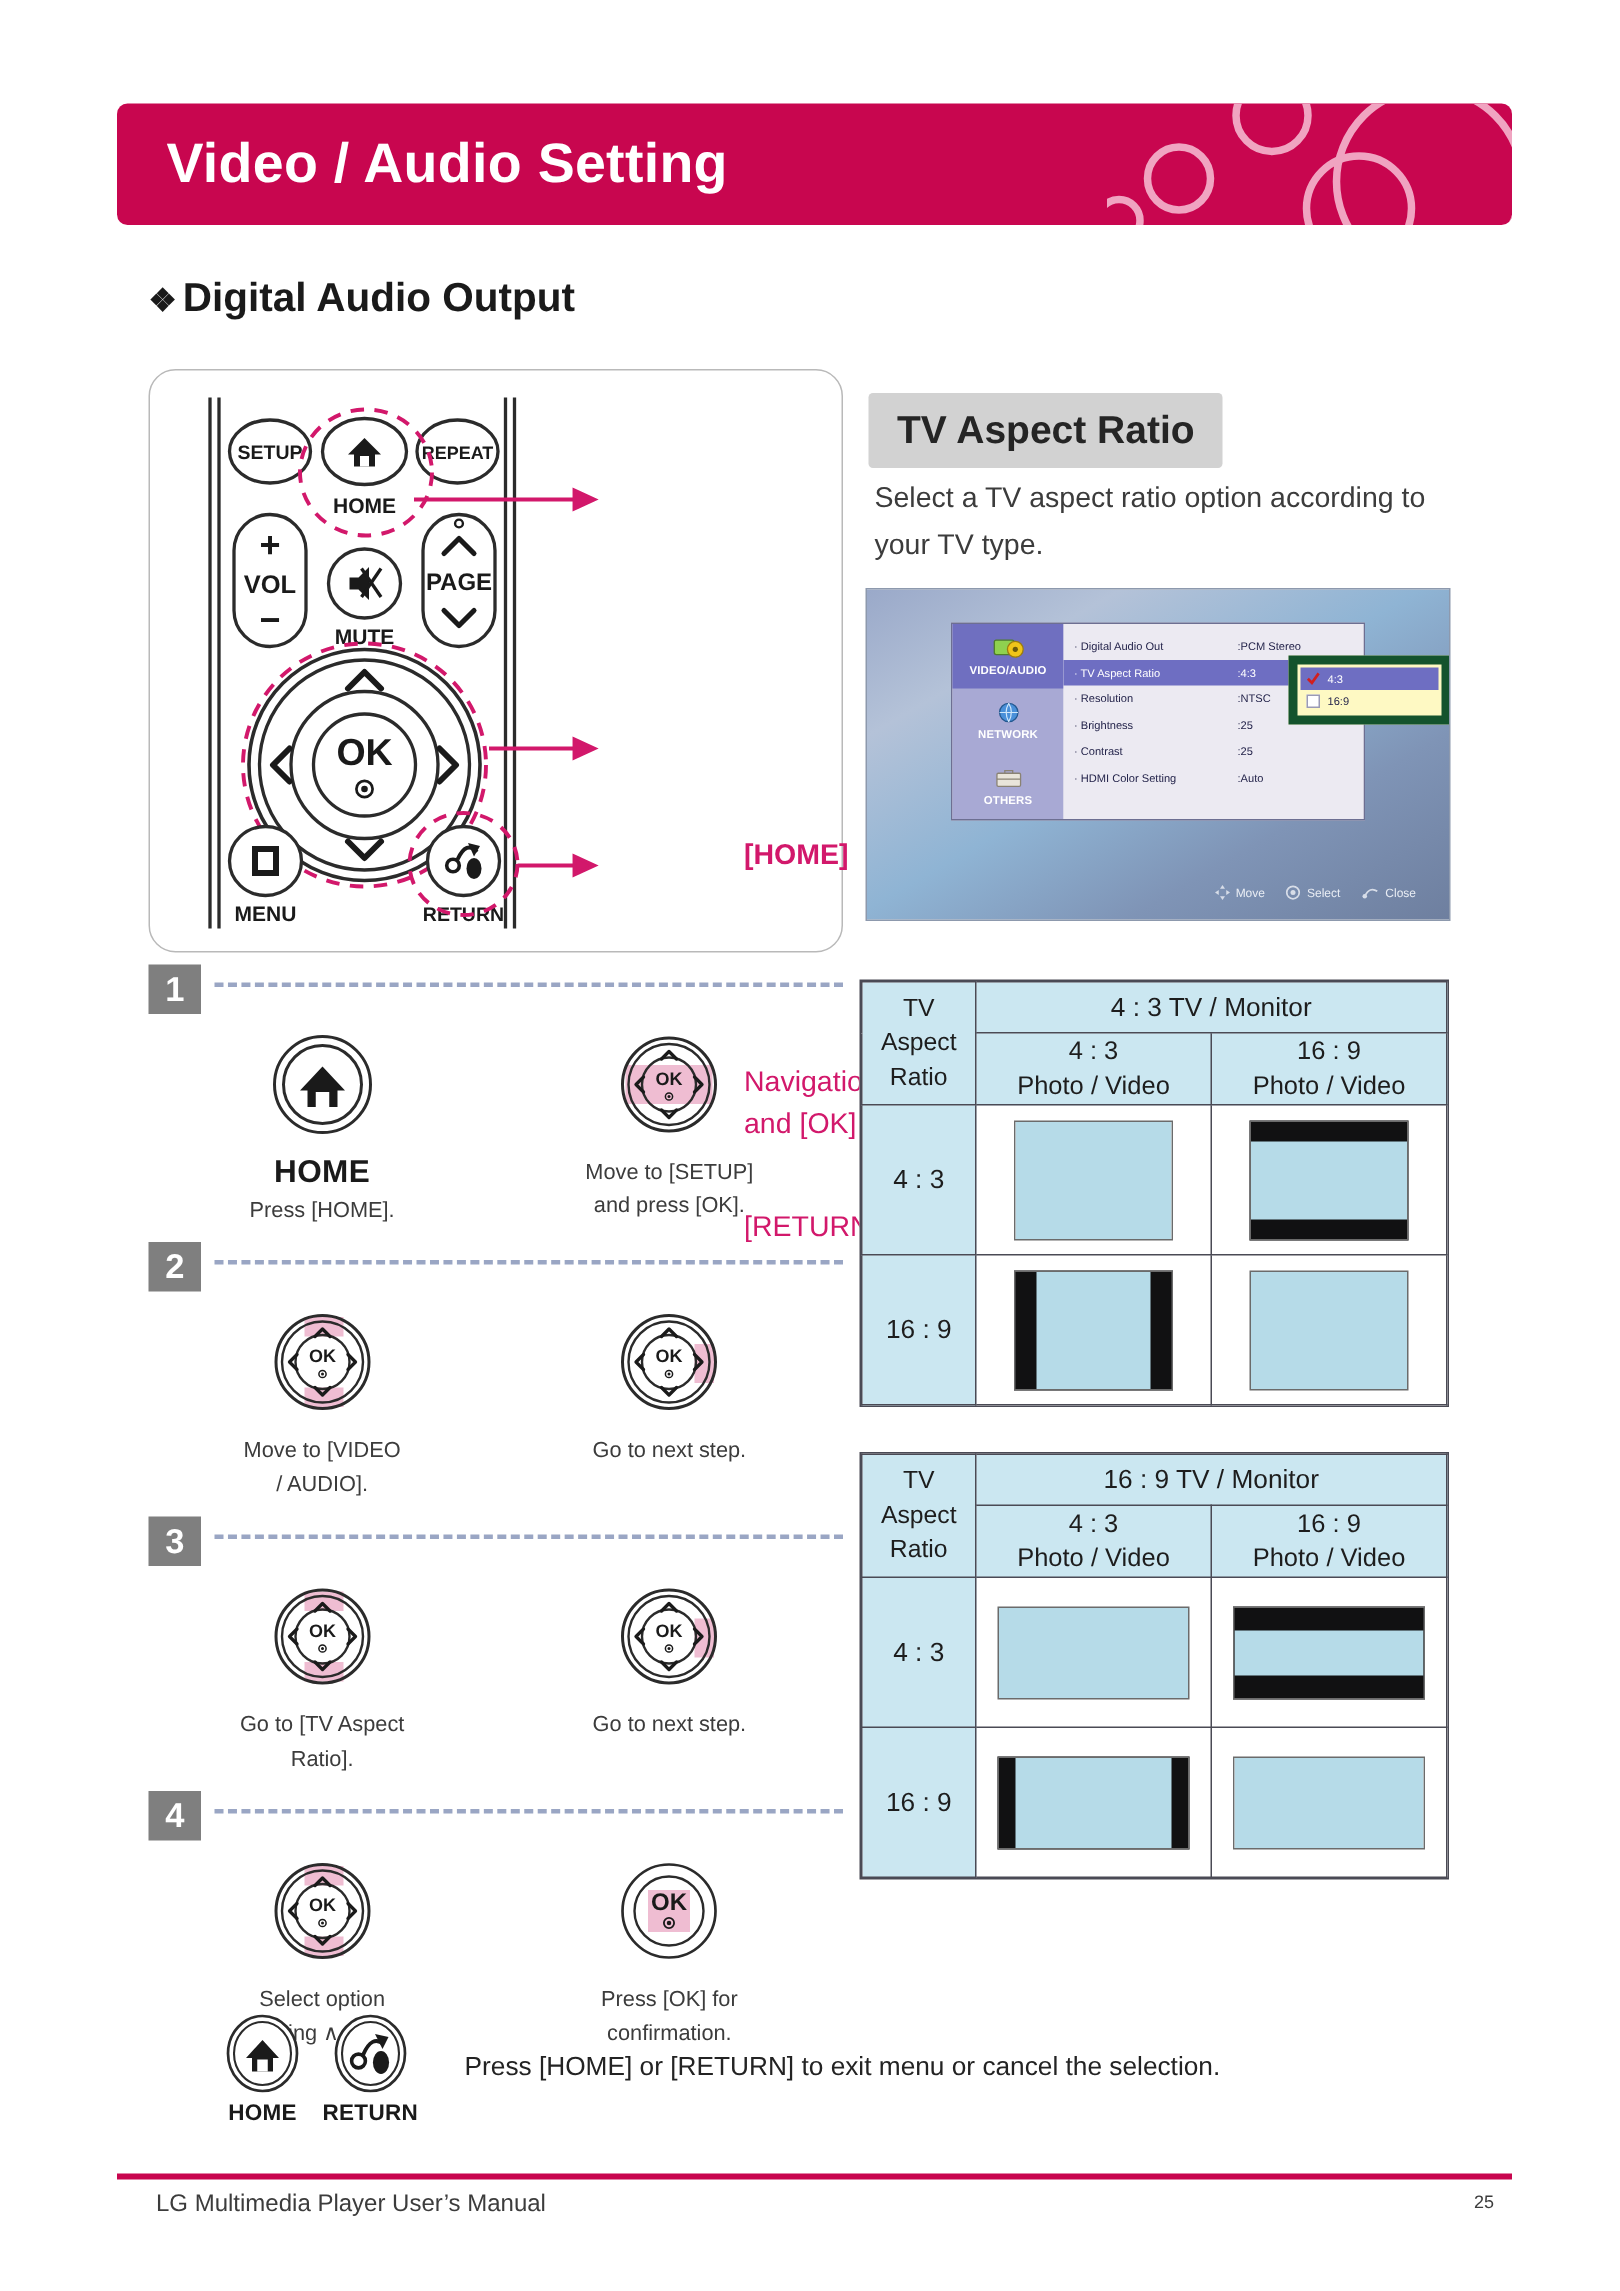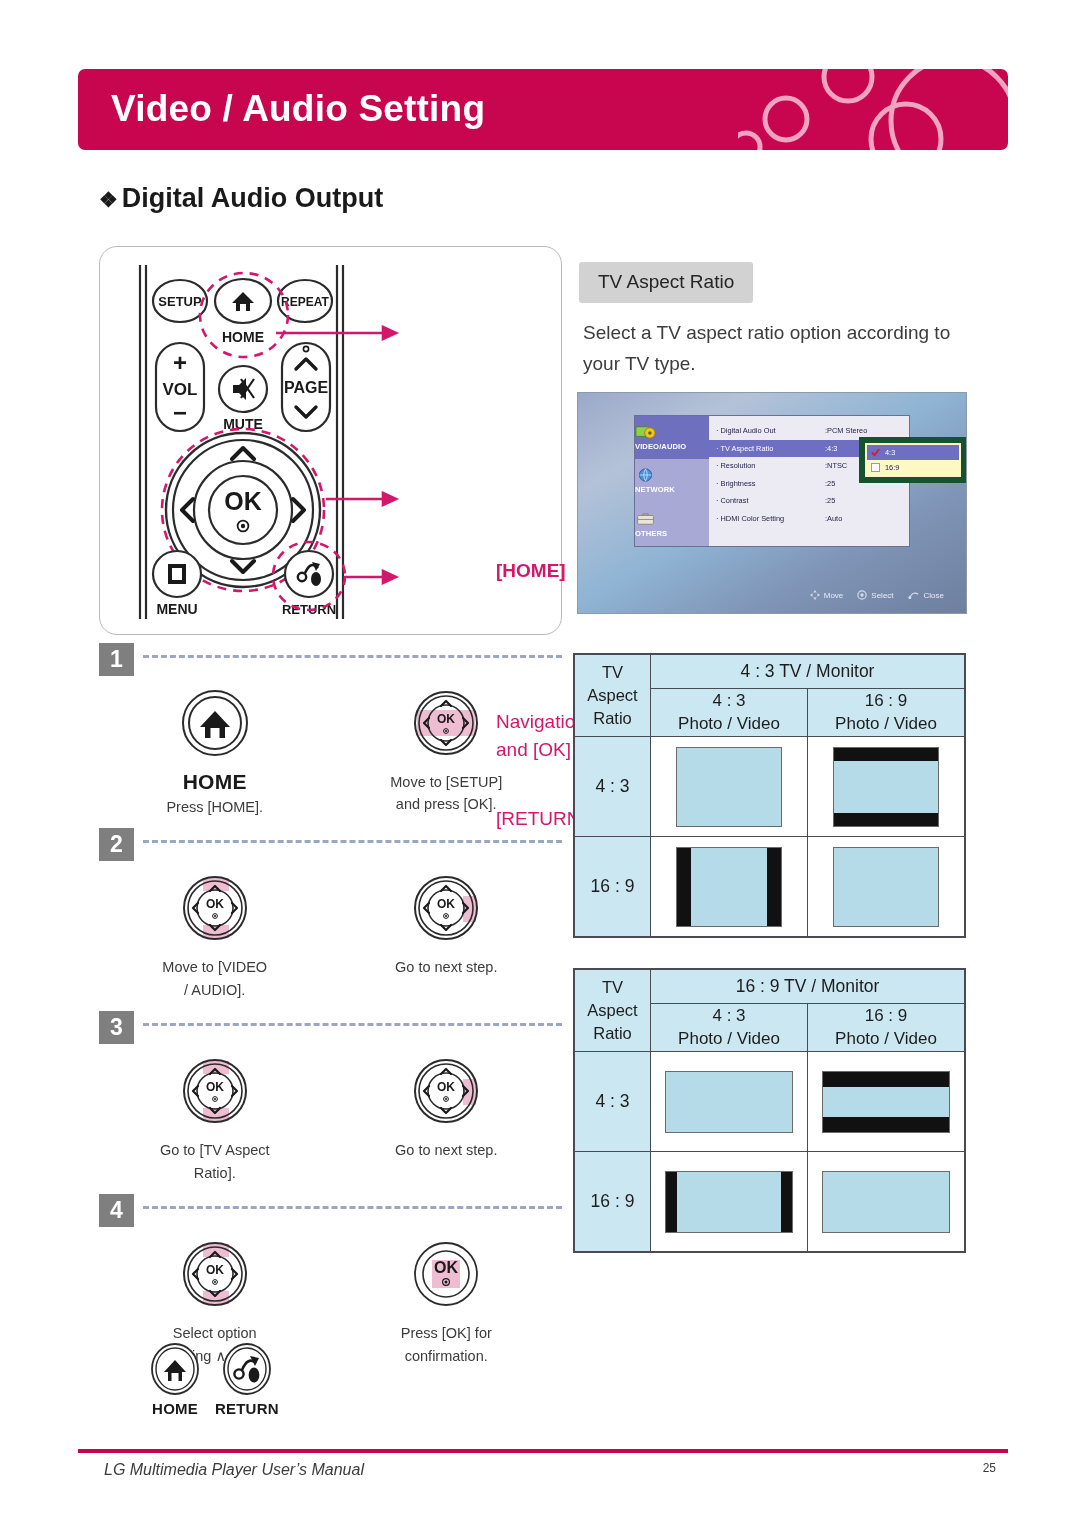--- a/index.html
+++ b/index.html
@@ -79,21 +79,21 @@
   }
   .home-label { font-size: 21px; font-weight: bold; color: #1a1a1a; margin-top: 1px; letter-spacing:0.3px;}
 
   
   .tag-box {
     position: absolute; left: 579px; top: 262px;
     background: #d2d2d2;
     padding: 9px 19px 10px 19px;
     border-radius: 3px;
   }
-  .tag-box span { font-size: 19px; font-weight: normal; color: #252525; white-space: nowrap; }
+  .tag-box span { font-size: 26px; font-weight: bold; color: #252525; white-space: nowrap; }
   .right-desc {
     position: absolute; left: 583px; top: 318px;
     width: 400px;
     font-size: 19px; color: #3c3c3c; line-height: 1.62;
   }
 
   
   .osd {
     position: absolute; left: 577px; top: 392px;
     width: 390px; height: 222px;
@@ -101,21 +101,21 @@
     border: 1px solid #8d99ad;
     overflow: hidden;
   }
   .osd-panel {
     position: absolute; left: 56px; top: 22px; width: 276px; height: 132px;
     background: #e4e4ec; border: 1px solid #6d6f92;
     display: flex;
   }
   .osd-side { width: 74px; background: #a8a9d4; position: relative; }
   .osd-side-item {
-    height: 33.3%; display:flex; flex-direction:column; align-items:flex-start; justify-content:center;
+    height: 33.3%; display:flex; flex-direction:column; align-items:center; justify-content:center;
     color:#ffffff; font-size: 7.6px; font-weight: bold; letter-spacing: 0.1px;
   }
   .osd-side-item.active { background: #6f6fc0; }
   .osd-ic { width: 21px; height: 16px; margin-bottom: 2px; }
   .osd-main { flex: 1; background: #eceaf2; padding: 6px 0 0 0; position: relative; }
   .osd-row {
     display: flex; align-items: center; height: 17.5px; padding: 0 6px 0 7px;
     font-size: 7.4px; color: #23234a;
   }
   .osd-row.active { background: #6e6ec2; color: #ffffff; }
@@ -169,21 +169,21 @@
   .note { position: absolute; left: 148px; top: 1341px; display: flex; align-items: flex-start; }
   .note-btn { display: flex; flex-direction: column; align-items: center; margin-right: 13px; }
   .note-btn .lbl { font-size: 15px; font-weight: bold; color: #1a1a1a; margin-top: 3px; letter-spacing: .2px;}
   .note-text { font-size: 17.5px; color: #232323; margin-left: 18px; margin-top: 26px; white-space: nowrap; }
 
   
   .foot-rule {
     position: absolute; left: 78px; top: 1449px; width: 930px; height: 4px;
     background: #c8064f;
   }
-  .foot-left { position: absolute; left: 104px; top: 1461px; font-size: 16px; color: #3c3c3c; font-style: italic; }
+  .foot-left { position: absolute; left: 104px; top: 1461px; font-size: 16px; color: #3c3c3c; }
   .foot-right { position: absolute; right: 84px; top: 1461px; font-size: 12px; color: #3c3c3c; }
 </style>
 </head>
 <body>
 
 <div class="page">
 
   <div class="banner">
     <div class="banner-deco">
       <svg width="270" height="81" viewBox="0 0 270 81">
@@ -709,19 +709,20 @@
         <ellipse cx="27" cy="28" rx="19" ry="21" fill="#fff" stroke="#2b2b2b" stroke-width="1.4"></ellipse>
         <g transform="translate(27,29)">
           <circle cx="-8" cy="4" r="4.6" fill="none" stroke="#1a1a1a" stroke-width="2.4"></circle>
           <path d="M -5 0 Q 1 -14 9 -7" fill="none" stroke="#1a1a1a" stroke-width="2.6"></path>
           <path d="M 3 -14 L 12 -12 L 8 -4 Z" fill="#1a1a1a"></path>
           <ellipse cx="7" cy="5" rx="5.4" ry="7.6" fill="#1a1a1a"></ellipse>
         </g>
       </svg>
       <span class="lbl">RETURN</span>
     </div>
+    <div class="note-text">Press [HOME] or [RETURN] to exit menu or cancel the selection.</div>
   </div>
 
   <div class="foot-rule"></div>
   <div class="foot-left">LG Multimedia Player User’s Manual</div>
   <div class="foot-right">25</div>
 
 </div>
 
 </body></html>

